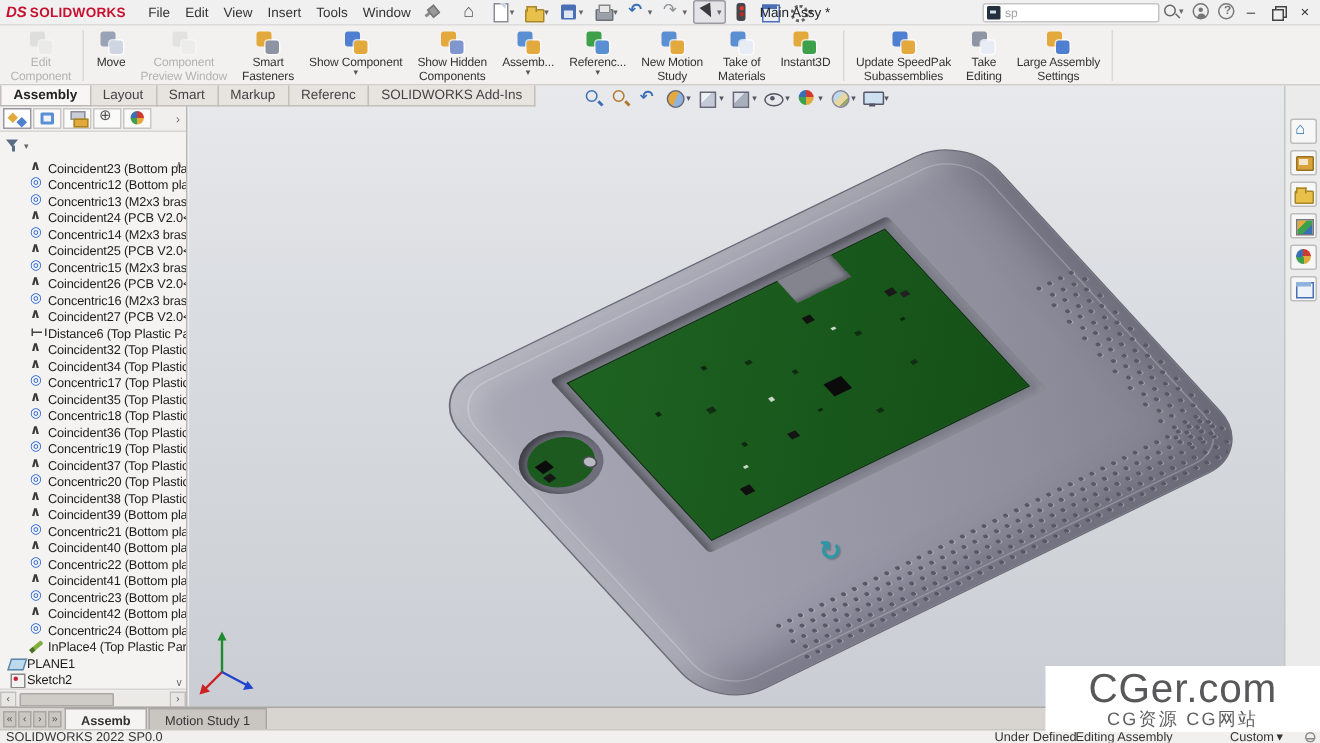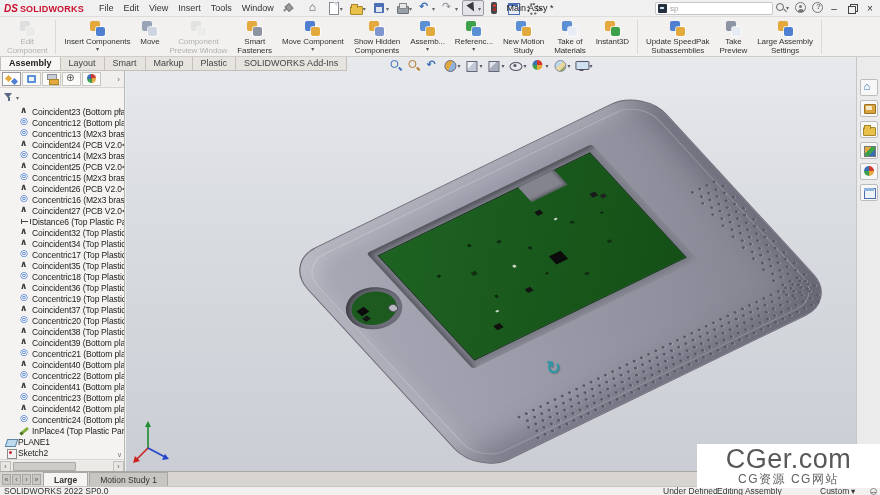--- a/index.html
+++ b/index.html
@@ -305,28 +305,20 @@
       <div class="cic">
         <i class="a" style="background: rgb(201, 201, 201);"></i>
         <i class="b" style="background: rgb(226, 226, 226);"></i>
       </div>
       <span class="lbl">Edit
 Component</span>
     </div>
     <div class="csep"></div>
     <div class="cbtn">
       <div class="cic">
-        <i class="a" style="background: rgb(227, 169, 60);"></i>
-        <i class="b" style="background: rgb(79, 127, 208);"></i>
-      </div>
-      <span class="lbl">Insert Components</span>
-      <span class="ddv">▾</span>
-    </div>
-    <div class="cbtn">
-      <div class="cic">
         <i class="a" style="background: rgb(152, 163, 184);"></i>
         <i class="b" style="background: rgb(207, 214, 226);"></i>
       </div>
       <span class="lbl">Move</span>
     </div>
     <div class="cbtn disabled">
       <div class="cic">
         <i class="a" style="background: rgb(208, 208, 208);"></i>
         <i class="b" style="background: rgb(230, 230, 230);"></i>
       </div>
@@ -339,21 +331,21 @@
         <i class="b" style="background: rgb(141, 148, 163);"></i>
       </div>
       <span class="lbl">Smart
 Fasteners</span>
     </div>
     <div class="cbtn">
       <div class="cic">
         <i class="a" style="background: rgb(79, 127, 208);"></i>
         <i class="b" style="background: rgb(227, 169, 60);"></i>
       </div>
-      <span class="lbl">Move Component</span>
+      <span class="lbl">Show Component</span>
       <span class="ddv">▾</span>
     </div>
     <div class="cbtn">
       <div class="cic">
         <i class="a" style="background: rgb(227, 169, 60);"></i>
         <i class="b" style="background: rgb(127, 150, 207);"></i>
       </div>
       <span class="lbl">Show Hidden
 Components</span>
     </div>
@@ -404,40 +396,40 @@
       </div>
       <span class="lbl">Update SpeedPak
 Subassemblies</span>
     </div>
     <div class="cbtn">
       <div class="cic">
         <i class="a" style="background: rgb(141, 148, 163);"></i>
         <i class="b" style="background: rgb(232, 237, 245);"></i>
       </div>
       <span class="lbl">Take
-Preview</span>
+Editing</span>
     </div>
     <div class="cbtn">
       <div class="cic">
         <i class="a" style="background: rgb(227, 169, 60);"></i>
         <i class="b" style="background: rgb(79, 127, 208);"></i>
       </div>
       <span class="lbl">Large Assembly
 Settings</span>
     </div>
     <div class="csep"></div>
   </div>
 <span id="cm-collapse">∧</span>
 
 <div id="ribbontabs">
     <span class="rtab active">Assembly</span>
     <span class="rtab">Layout</span>
     <span class="rtab">Smart</span>
     <span class="rtab">Markup</span>
-    <span class="rtab">Plastic</span>
+    <span class="rtab">Referenc</span>
     <span class="rtab">SOLIDWORKS Add-Ins</span>
   </div>
 
 <div id="leftpanel">
   <div id="ptabs">
       <span class="ptab active">
         <span class="pti pti-feat"></span>
       </span>
       <span class="ptab">
         <span class="pti pti-prop"></span>
@@ -991,21 +983,21 @@
   </div>
 
 <div id="tabbar">
   <span id="tabnav">
       <span class="tn">«</span>
       <span class="tn">‹</span>
       <span class="tn">›</span>
       <span class="tn">»</span>
     </span>
   <span id="mtabs" style="display:flex;align-items:flex-end;">
-      <span class="mtab active">Large</span>
+      <span class="mtab active">Assemb</span>
       <span class="mtab">Motion Study 1</span>
     </span>
 </div>
 
 <div id="statusbar">
   <span id="st-left">SOLIDWORKS 2022 SP0.0</span>
   <span id="st-ud">Under Defined</span>
   <span id="st-ea">Editing Assembly</span>
   <span id="st-units">Custom</span>
   <span id="st-caret">▾</span>

